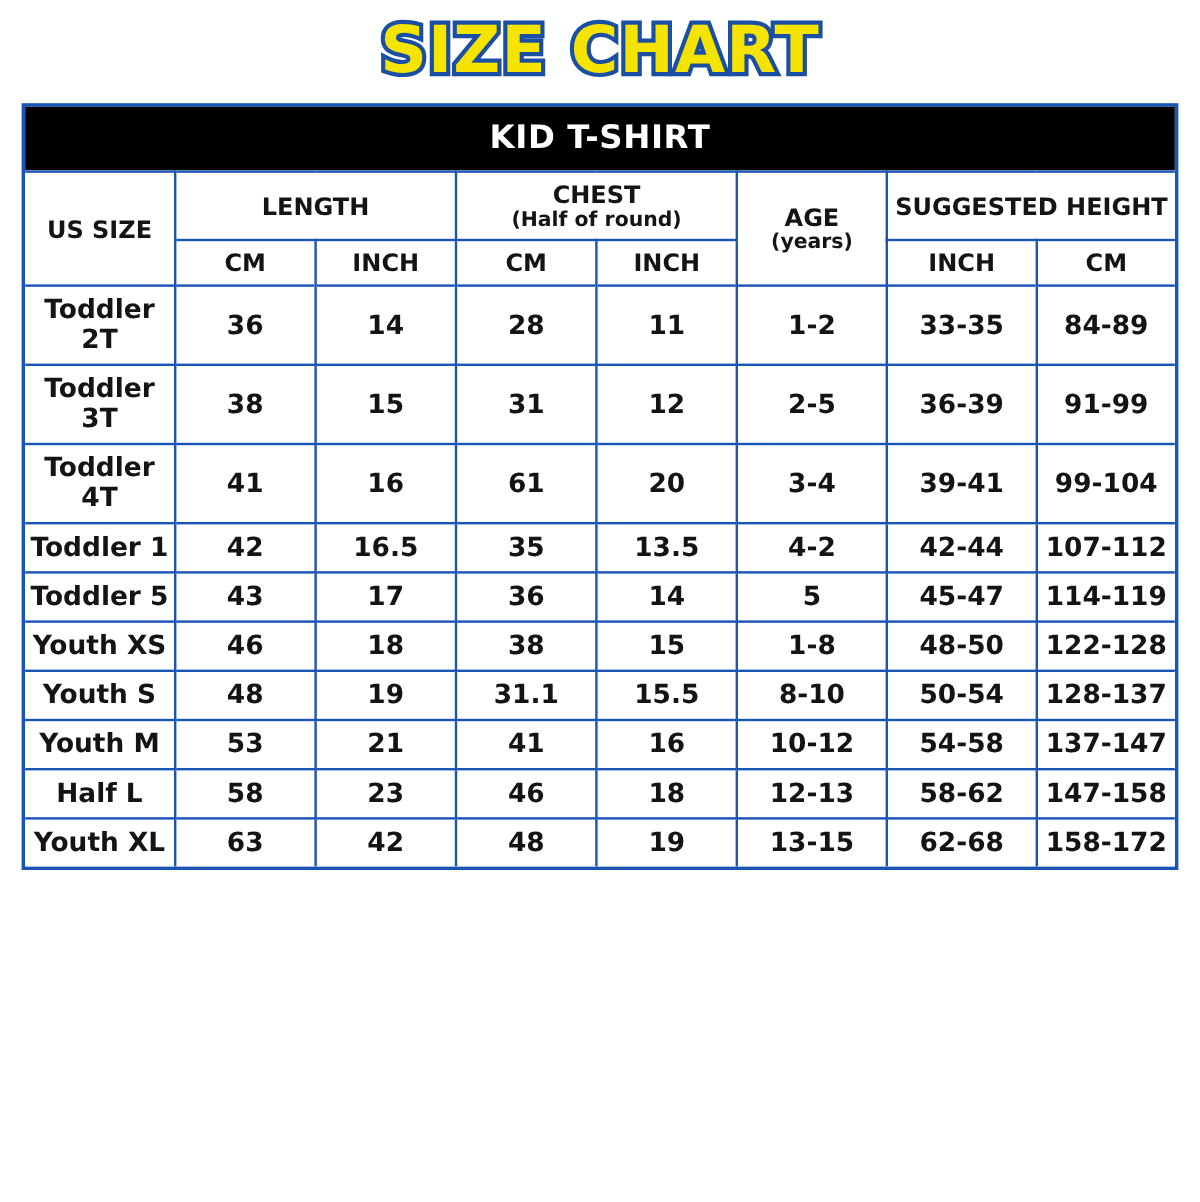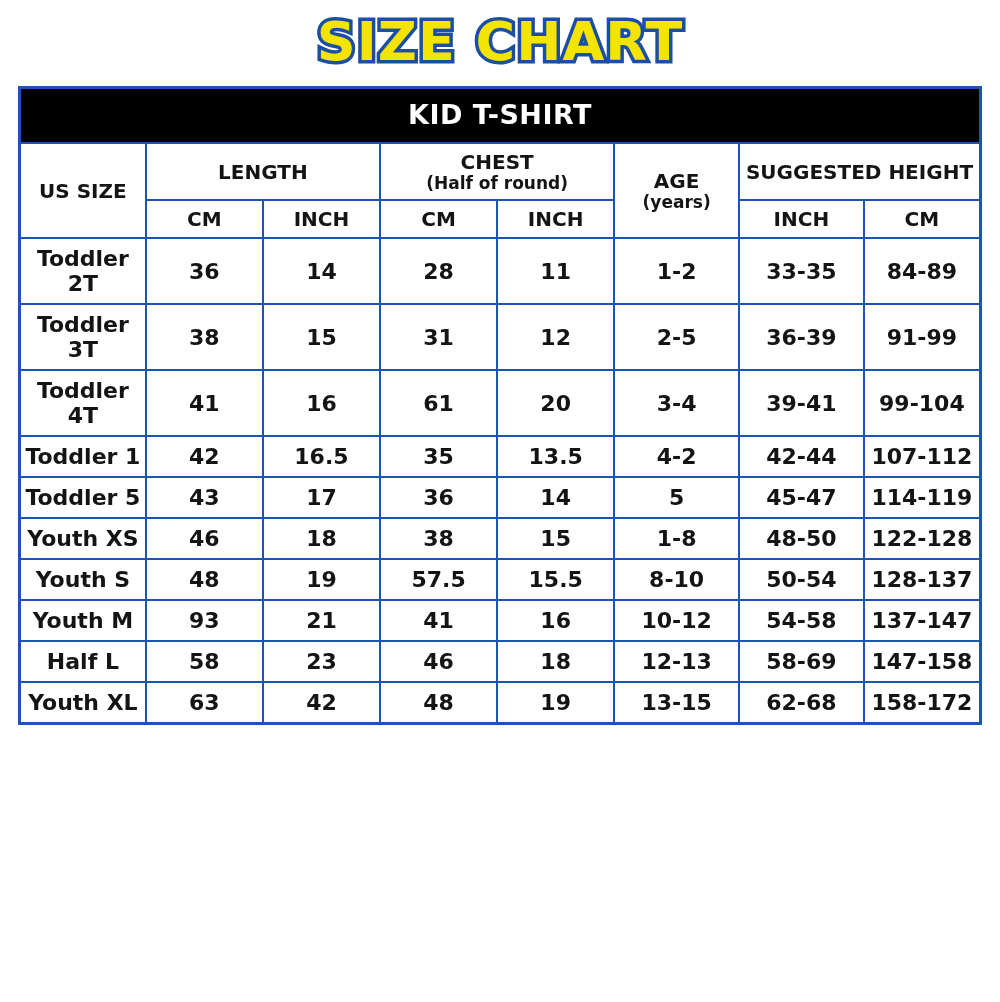--- a/index.html
+++ b/index.html
@@ -210,44 +210,44 @@
             <td>38</td>
             <td>15</td>
             <td>1-8</td>
             <td>48-50</td>
             <td>122-128</td>
           </tr>
           <tr>
             <td class="row-label">Youth S</td>
             <td>48</td>
             <td>19</td>
-            <td>57.5</td>
+            <td>31.1</td>
             <td>15.5</td>
             <td>8-10</td>
             <td>50-54</td>
             <td>128-137</td>
           </tr>
           <tr>
             <td class="row-label">Youth M</td>
-            <td>93</td>
+            <td>53</td>
             <td>21</td>
             <td>41</td>
             <td>16</td>
             <td>10-12</td>
             <td>54-58</td>
             <td>137-147</td>
           </tr>
           <tr>
             <td class="row-label">Half L</td>
             <td>58</td>
             <td>23</td>
             <td>46</td>
             <td>18</td>
             <td>12-13</td>
-            <td>58-69</td>
+            <td>58-62</td>
             <td>147-158</td>
           </tr>
           <tr>
             <td class="row-label">Youth XL</td>
             <td>63</td>
             <td>42</td>
             <td>48</td>
             <td>19</td>
             <td>13-15</td>
             <td>62-68</td>

